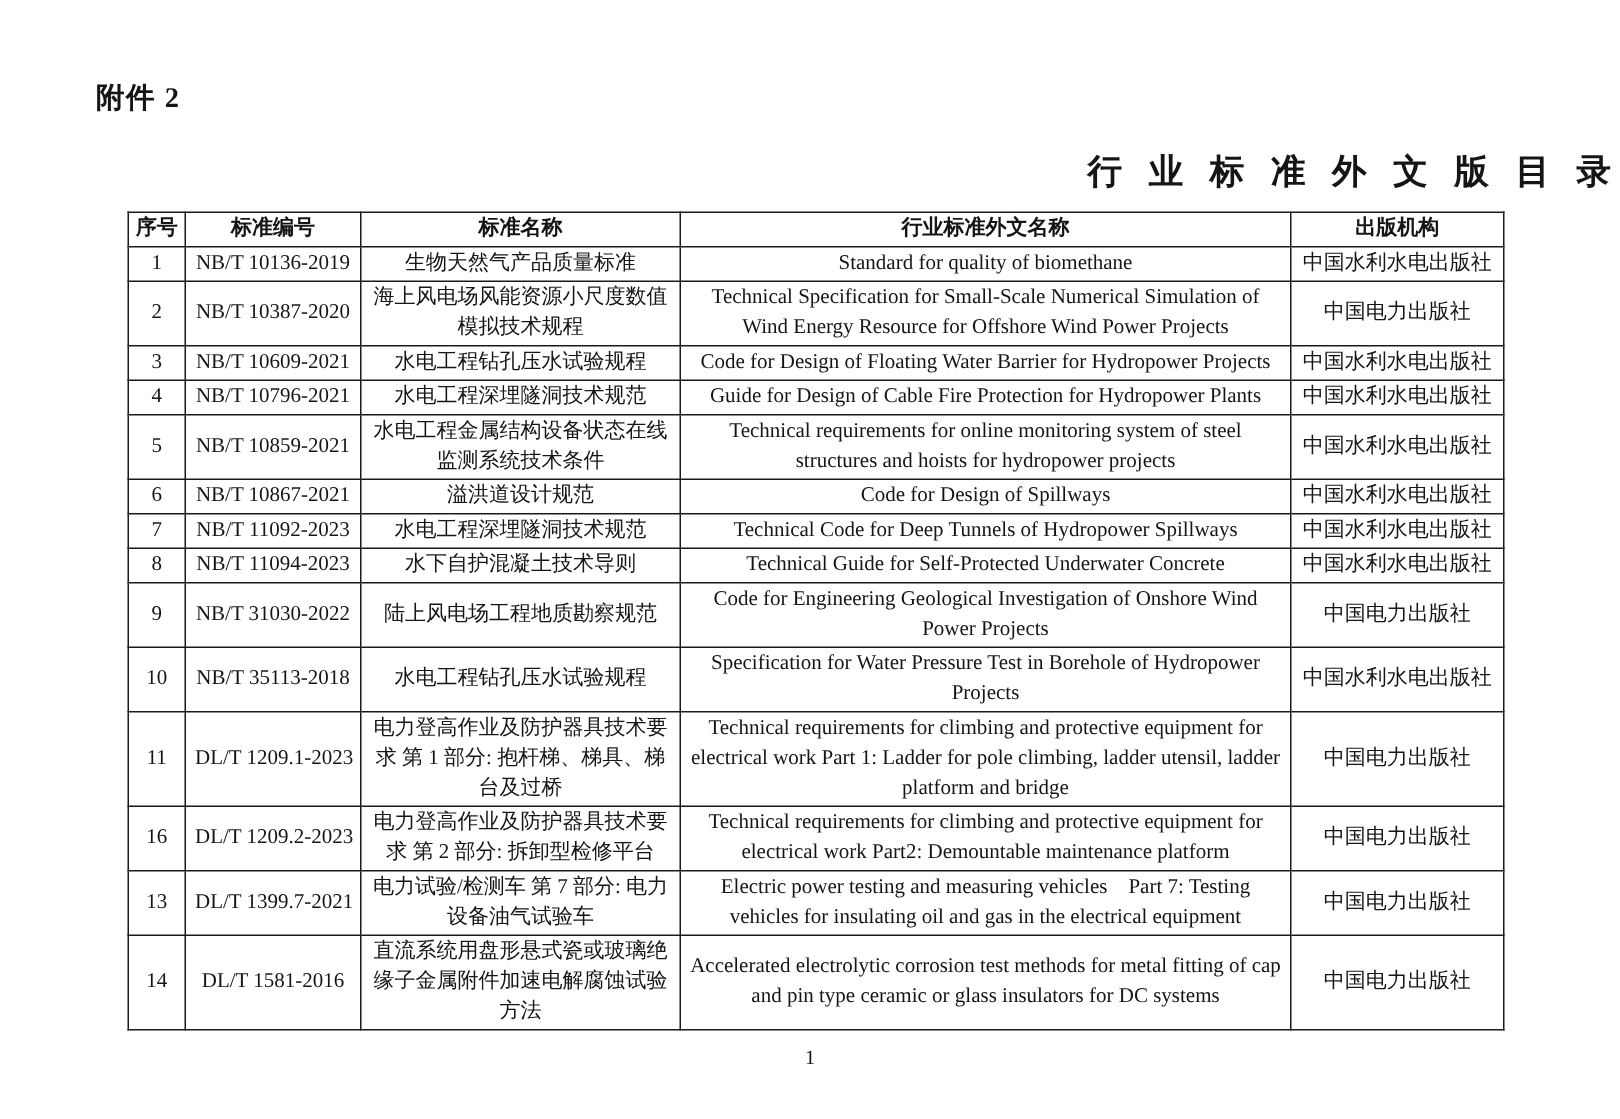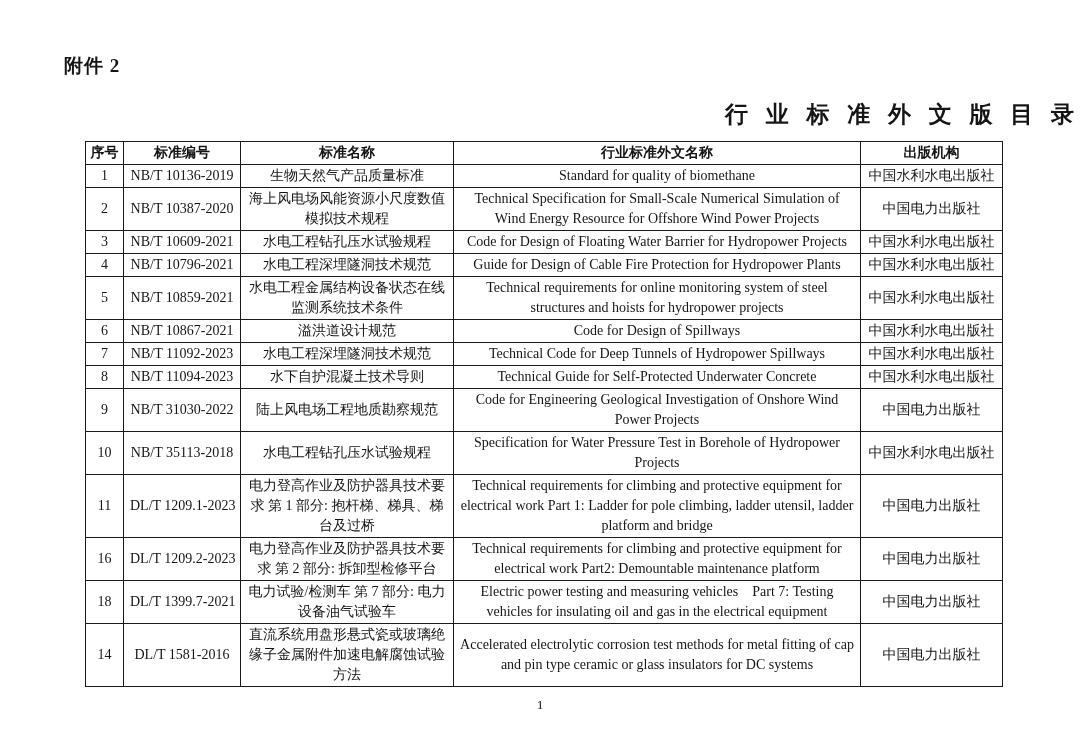--- a/index.html
+++ b/index.html
@@ -178,21 +178,21 @@
           <td class="cell-pub">中国电力出版社</td>
         </tr>
         <tr>
           <td>16</td>
           <td class="cell-code">DL/T 1209.2-2023</td>
           <td class="cell-zh">电力登高作业及防护器具技术要求 第 2 部分: 拆卸型检修平台</td>
           <td class="cell-en">Technical requirements for climbing and protective equipment for electrical work Part2: Demountable maintenance platform</td>
           <td class="cell-pub">中国电力出版社</td>
         </tr>
         <tr>
-          <td>18</td>
+          <td>13</td>
           <td class="cell-code">DL/T 1399.7-2021</td>
           <td class="cell-zh">电力试验/检测车 第 7 部分: 电力设备油气试验车</td>
           <td class="cell-en">Electric power testing and measuring vehicles　Part 7: Testing vehicles for insulating oil and gas in the electrical equipment</td>
           <td class="cell-pub">中国电力出版社</td>
         </tr>
         <tr>
           <td>14</td>
           <td class="cell-code">DL/T 1581-2016</td>
           <td class="cell-zh">直流系统用盘形悬式瓷或玻璃绝缘子金属附件加速电解腐蚀试验方法</td>
           <td class="cell-en">Accelerated electrolytic corrosion test methods for metal fitting of cap and pin type ceramic or glass insulators for DC systems</td>

